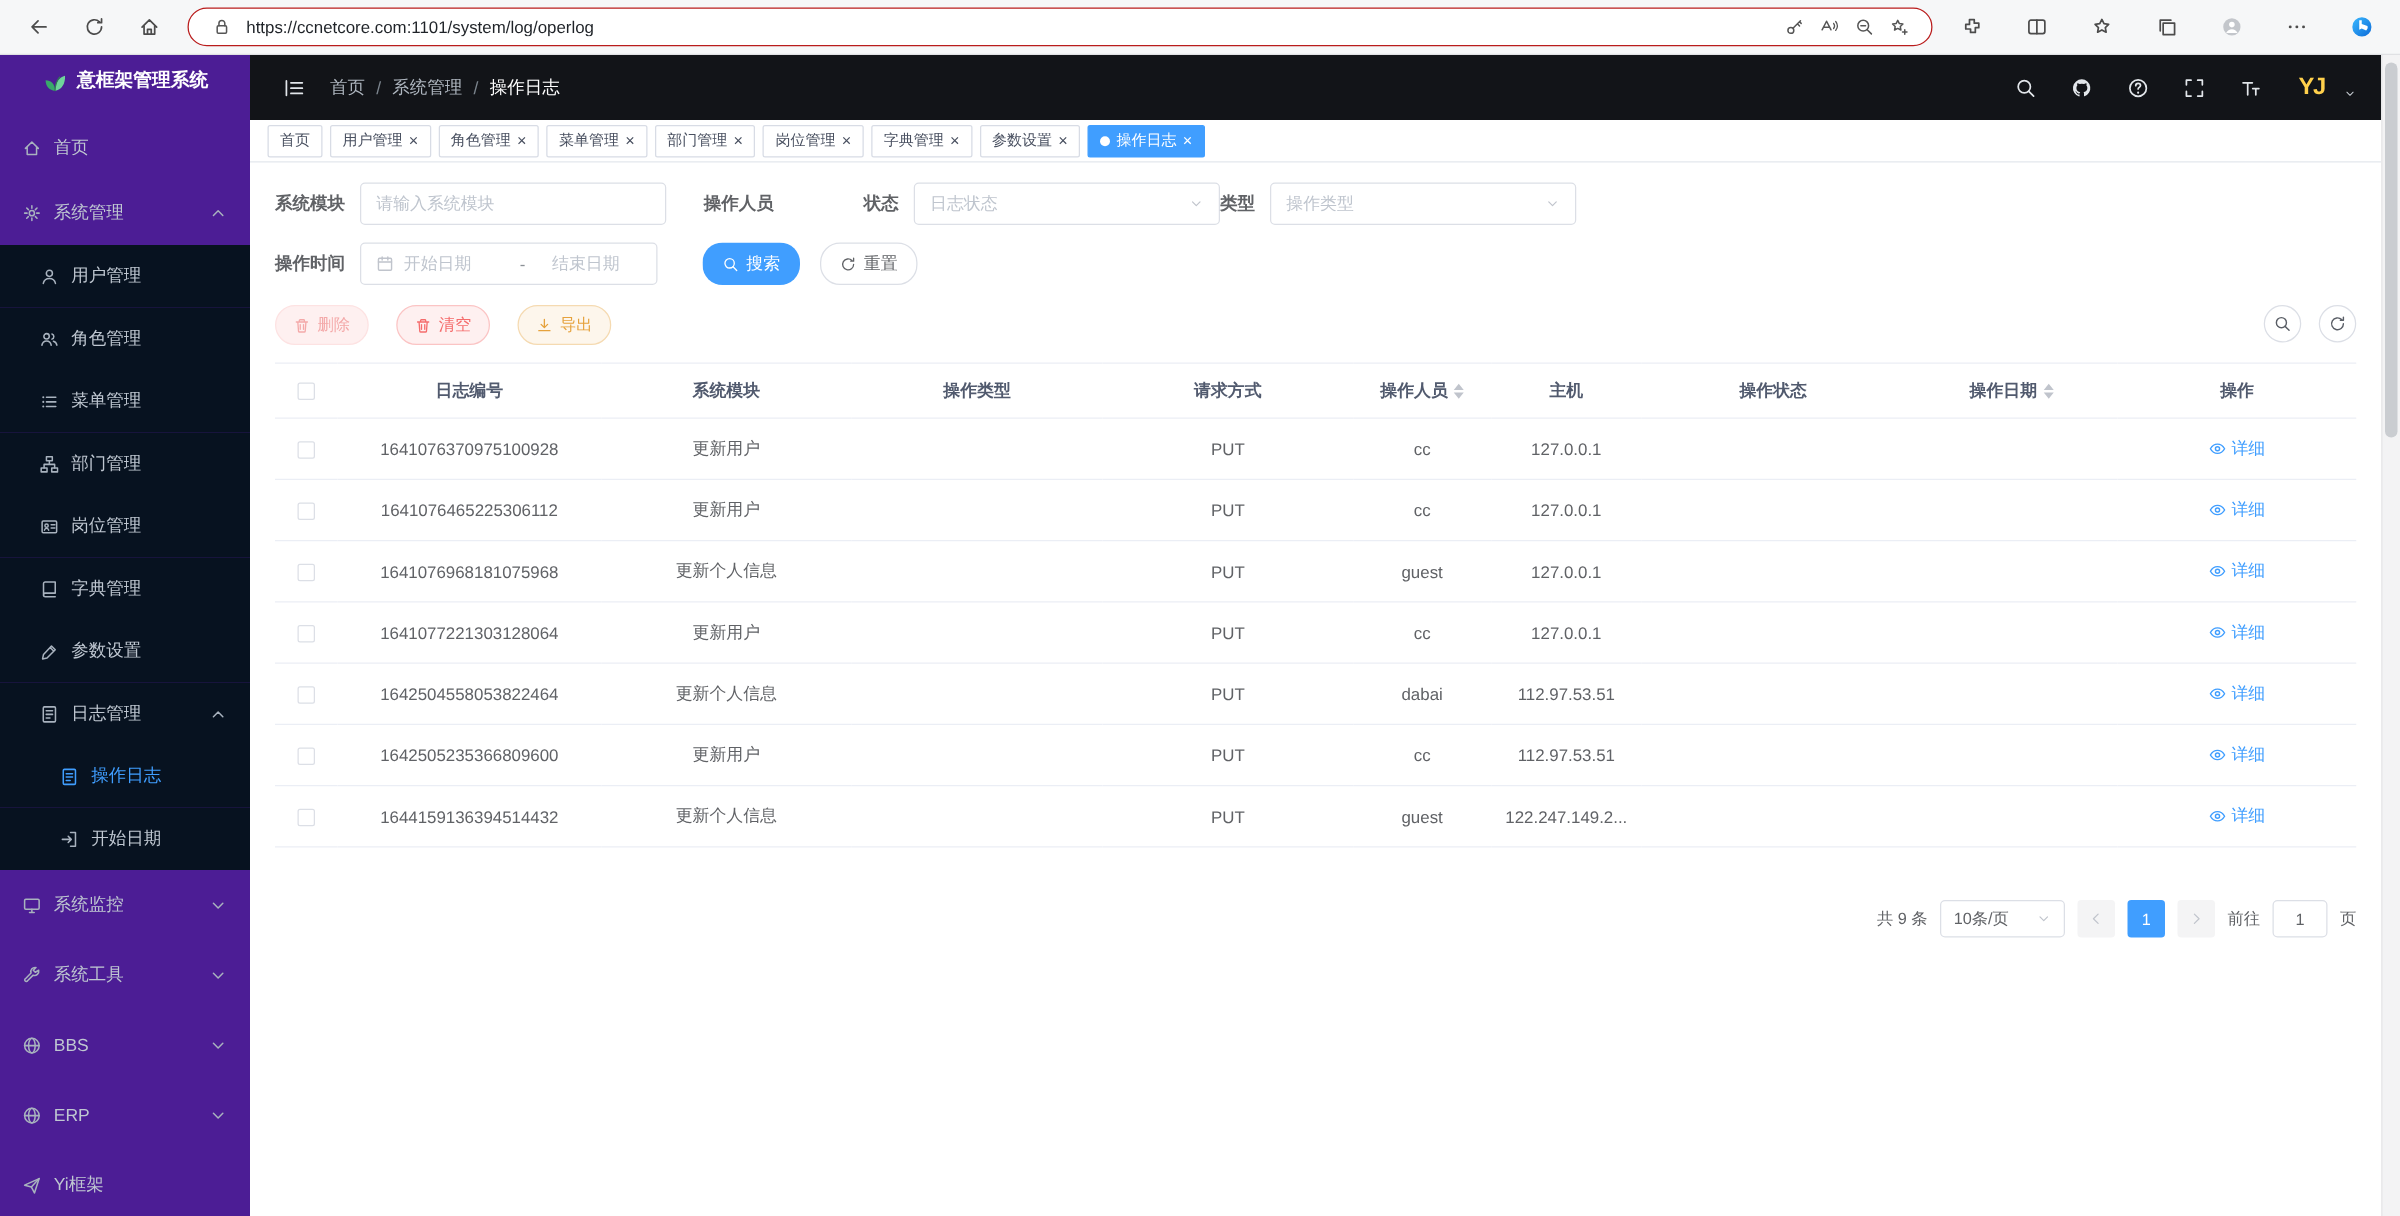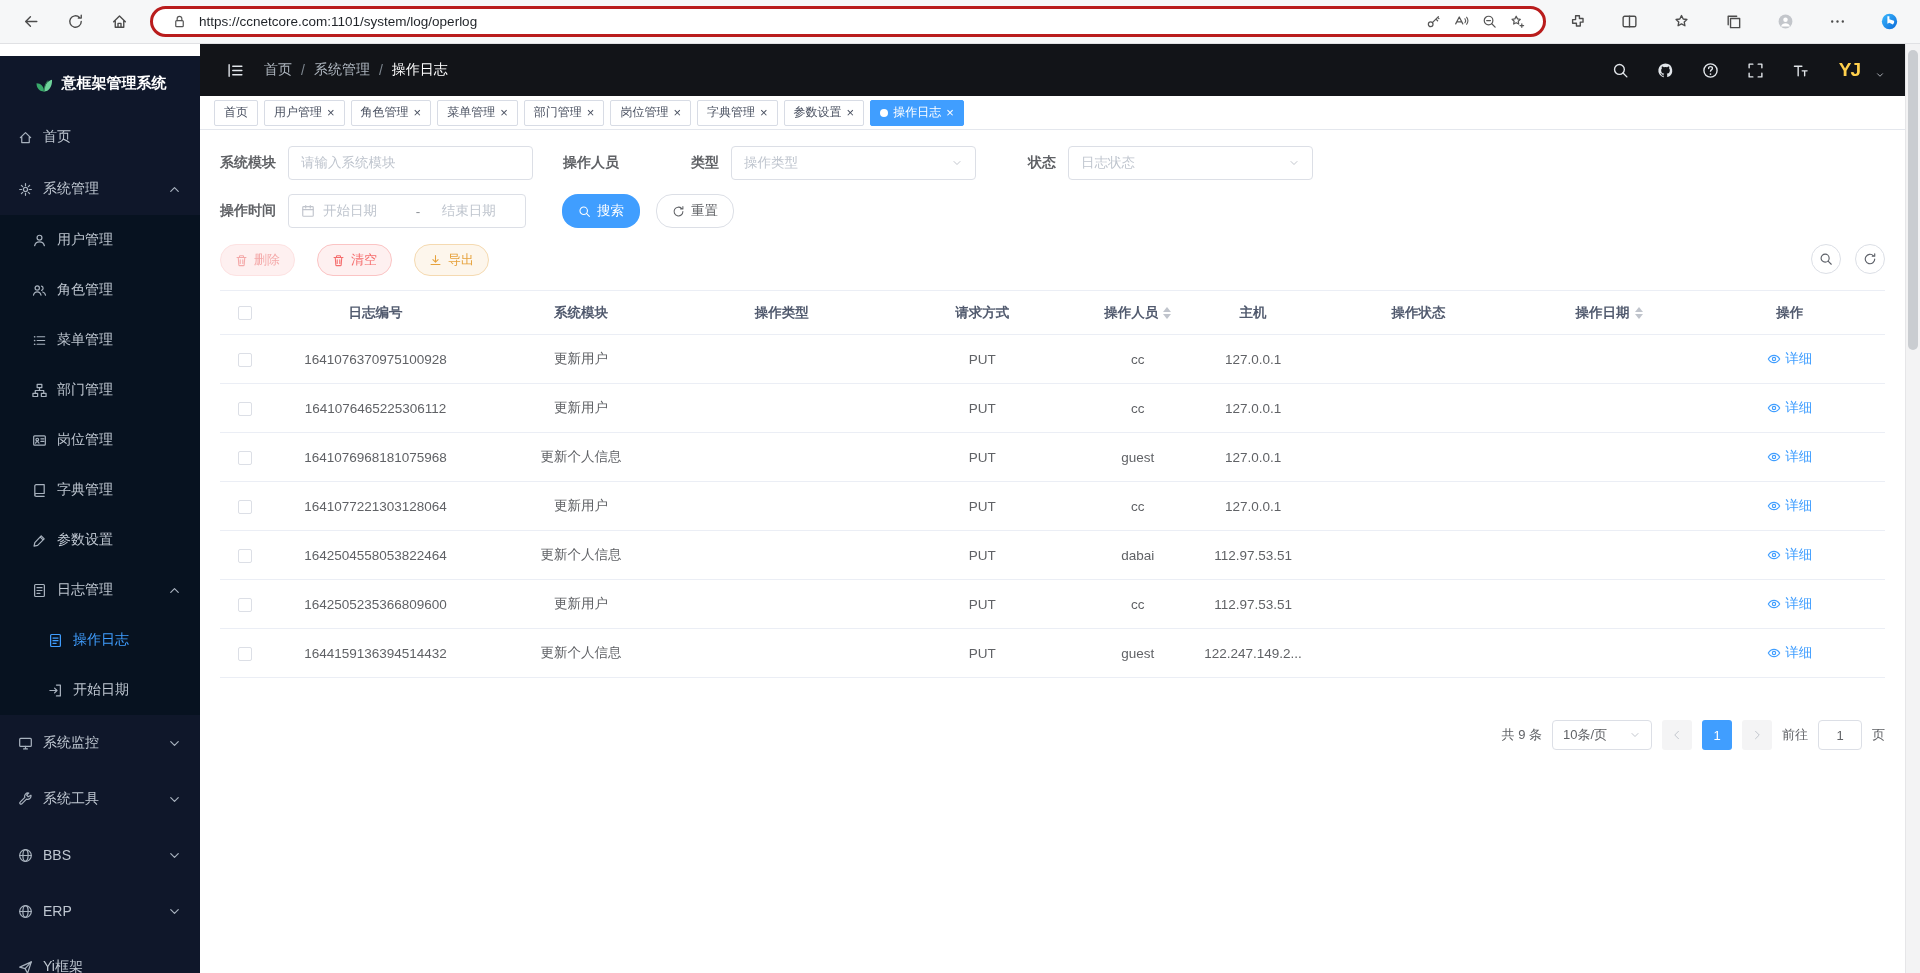--- a/index.html
+++ b/index.html
@@ -6,28 +6,28 @@
 html,body{width:1920px;height:973px;overflow:hidden}
 body{font-family:"Liberation Sans","DejaVu Sans",sans-serif;background:#fff;color:#606266;font-size:14px;position:relative}
 .icon{display:inline-flex;align-items:center;justify-content:center;flex:none}
 .icon svg{width:16px;height:16px;display:block}
 
 
 #chrome{position:absolute;left:0;top:0;right:0;height:44px;background:#f6f7f8;border-bottom:1px solid #e0e1e4;display:flex;align-items:center;padding:0 14px;z-index:10}
 .chrome-btn{width:34px;height:34px;border-radius:6px;display:flex;align-items:center;justify-content:center;color:#4c4c4c;cursor:pointer;flex:none}
 .chrome-btn svg{width:17px;height:17px}
 .chrome-left{display:flex;gap:10px;align-items:center}
-#addressbar{flex:1;height:31px;margin:0 14px;background:#fff;border:3px solid #b91c1c;border-radius:16px;display:flex;align-items:center;padding:0 12px;min-width:0}
+#addressbar{flex:1;height:31px;margin:0 14px;background:#fff;border:1px solid #b91c1c;border-radius:16px;display:flex;align-items:center;padding:0 12px;min-width:0}
 #addressbar .ab-icon{width:28px;height:26px;border-radius:5px;display:flex;align-items:center;justify-content:center;color:#565656;cursor:pointer;flex:none}
 #addressbar .ab-icon svg{width:15px;height:15px}
 #addressbar .url{flex:1;font-size:13.5px;color:#1f2328;margin-left:6px;white-space:nowrap;overflow:hidden}
 .chrome-right{display:flex;gap:18px;align-items:center}
 
 
-#sidebar{position:absolute;left:0;top:56px;bottom:0;width:200px;background:#0f172a;overflow:hidden;z-index:5}
+#sidebar{position:absolute;left:0;top:37px;bottom:0;width:200px;background:#4c1d95;overflow:hidden;z-index:5}
 #logo{height:55px;display:flex;align-items:center;justify-content:center;gap:8px;color:#fff;font-weight:bold;font-size:15px}
 #logo .icon svg{width:20px;height:20px}
 #nav{display:block}
 .nav-item{display:flex;align-items:center;gap:10px;padding:0 18px;color:#bfc7d1;font-size:14px;cursor:pointer;white-space:nowrap}
 .nav-item .icon{color:#a8b2be}
 .nav-item .icon svg{width:15px;height:15px}
 .nav-item.l1{height:52px}
 .nav-item.sub{background:#071220;height:50px;padding-left:32px}
 .nav-item.l3{padding-left:48px}
 .nav-item.bottom{height:56px}
@@ -512,35 +512,35 @@
   <div class="filter-row">
     <div class="f-group g1">
       <span class="f-label">系统模块</span>
       <div class="f-box">
         <span class="ph">请输入系统模块</span>
       </div>
     </div>
     <div class="f-group g2">
       <span class="f-label">操作人员</span>
     </div>
-    <div class="f-group g3">
-      <span class="f-label">类型</span>
+    <div class="f-group">
+      <span class="f-label">状态</span>
       <div class="f-box">
-        <span class="ph">操作类型</span>
+        <span class="ph">日志状态</span>
         <span class="f-caret icon">
             <svg viewBox="0 0 16 16" fill="none" stroke="currentColor" stroke-width="1.3" stroke-linecap="round" stroke-linejoin="round">
               <path d="M4 6l4 4 4-4"></path>
             </svg>
           </span>
       </div>
     </div>
-    <div class="f-group">
-      <span class="f-label">状态</span>
+    <div class="f-group g3">
+      <span class="f-label">类型</span>
       <div class="f-box">
-        <span class="ph">日志状态</span>
+        <span class="ph">操作类型</span>
         <span class="f-caret icon">
             <svg viewBox="0 0 16 16" fill="none" stroke="currentColor" stroke-width="1.3" stroke-linecap="round" stroke-linejoin="round">
               <path d="M4 6l4 4 4-4"></path>
             </svg>
           </span>
       </div>
     </div>
   </div>
 
   <div class="filter-row">

